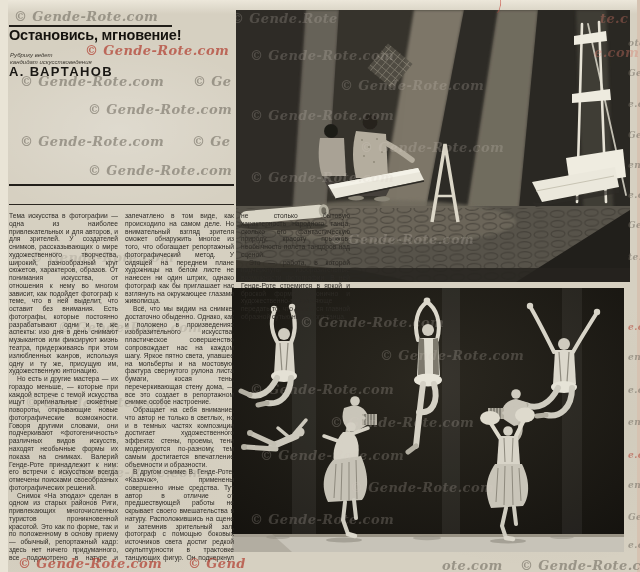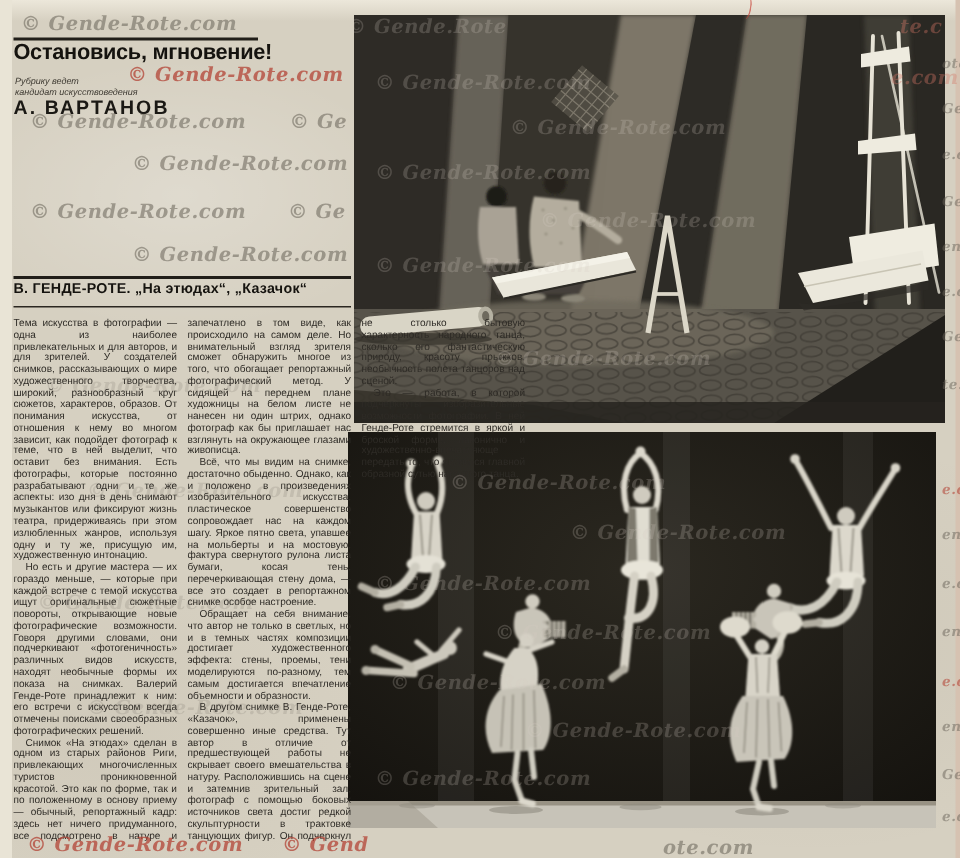--- a/index.html
+++ b/index.html
@@ -278,21 +278,20 @@
           <path d="M266,180 L264,214 M273,178 L272,217 M280,178 L281,217 M287,180 L289,213" stroke="#8e8a7e" stroke-width="1" fill="none"></path>
           <path d="M274,220 L270,238 L274,250" stroke="#cfccc0" stroke-width="4" fill="none" stroke-linecap="round"></path>
           <path d="M282,219 L284,236" stroke="#cfccc0" stroke-width="4" stroke-linecap="round"></path>
           <path d="M274,250 L281,251" stroke="#dcd8cc" stroke-width="4.5" stroke-linecap="round"></path>
         </g>
       </g>
     </svg>
   </figure>
 
   <div class="sec-rule-a"></div>
-  <h2 class="art">В. ГЕНДЕ-РОТЕ. „На этюдах“, „Казачок“</h2>
   <div class="sec-rule-b"></div>
 
   <div class="body-text">
     <p>Тема искусства в фотографии — одна из наиболее привлекательных и для авторов, и для зрителей. У создателей снимков, рассказывающих о мире художественного творчества, широкий, разнообразный круг сюжетов, характеров, образов. От понимания искусства, от отношения к нему во многом зависит, как подойдет фотограф к теме, что в ней выделит, что оставит без внимания. Есть фотографы, которые постоянно разрабатывают одни и те же аспекты: изо дня в день снимают музыкантов или фиксируют жизнь театра, придерживаясь при этом излюбленных жанров, используя одну и ту же, присущую им, художественную интонацию.</p>
     <p>Но есть и другие мастера — их гораздо меньше, — которые при каждой встрече с темой искусства ищут оригинальные сюжетные повороты, открывающие новые фотографические возможности. Говоря другими словами, они подчеркивают «фотогеничность» различных видов искусств, находят необычные формы их показа на снимках. Валерий Генде-Роте принадлежит к ним: его встречи с искусством всегда отмечены поисками своеобразных фотографических решений.</p>
     <p>Снимок «На этюдах» сделан в одном из старых районов Риги, привлекающих многочисленных туристов проникновенной красотой. Это как по форме, так и по положенному в основу приему — обычный, репортажный кадр: здесь нет ничего придуманного, все подсмотрено в натуре и запечатлено в том виде, как происходило на самом деле. Но внимательный взгляд зрителя сможет обнаружить многое из того, что обогащает репортажный фотографический метод. У сидящей на переднем плане художницы на белом листе не нанесен ни один штрих, однако фотограф как бы приглашает нас взглянуть на окружающее глазами живописца.</p>
     <p>Всё, что мы видим на снимке, достаточно обыденно. Однако, как и положено в произведениях изобразительного искусства, пластическое совершенство сопровождает нас на каждом шагу. Яркое пятно света, упавшее на мольберты и на мостовую, фактура свернутого рулона листа бумаги, косая тень, перечеркивающая стену дома, — все это создает в репортажном снимке особое настроение.</p>
     <p>Обращает на себя внимание, что автор не только в светлых, но и в темных частях композиции достигает художественного эффекта: стены, проемы, тени моделируются по-разному, тем самым достигается впечатление объемности и образности.</p>
     <p>В другом снимке В. Генде-Роте, «Казачок», применены совершенно иные средства. Тут автор в отличие от предшествующей работы не скрывает своего вмешательства в натуру. Расположившись на сцене и затемнив зрительный зал, фотограф с помощью боковых источников света достиг редкой скульптурности в трактовке танцующих фигур. Он подчеркнул не столько бытовую характерность народного танца, сколько его фантастическую природу, красоту прыжков, необычность полета танцоров над сценой.</p>
     <p>Это — работа, в которой подчеркнуты изобразительные возможности фотографии. В ней Генде-Роте стремится в яркой и броской форме, лаконично и художественно-впечатляюще передать то, что является главной образной сутью народного танца.</p>
@@ -311,20 +310,21 @@
       <span class="wm wm-gray" style="left: 192px; top: 134px;">© Ge</span>
       <span class="wm wm-gray" style="left: 88px; top: 163px;">© Gende-Rote.com</span>
       <span class="wm wm-faint" style="left: 30px; top: 250px;">© Gende-Rote.com</span>
       <span class="wm wm-faint" style="left: 58px; top: 320px;">© Gende-Rote.com</span>
       <span class="wm wm-faint" style="left: 25px; top: 395px;">© Gende-Rote.com</span>
       <span class="wm wm-faint" style="left: 58px; top: 465px;">© Gende-Rote.com</span>
       <span class="wm wm-red" style="left: 18px; top: 556px;">© Gende-Rote.com</span>
       <span class="wm wm-red" style="left: 188px; top: 556px;">© Gend</span>
       <span class="wm wm-gray" style="left: 362px; top: 558px; margin-top: 44px;">© Gende-R</span>
       <span class="wm wm-gray" style="left: 442px; top: 558px;">ote.com</span>
+      <span class="wm wm-gray" style="left: 520px; top: 558px;">© Gende-Rote.c</span>
       <span class="wm wm-ghost" style="left: 250px; top: 48px;">© Gende-Rote.com</span>
       <span class="wm wm-ghost" style="left: 340px; top: 78px;">© Gende-Rote.com</span>
       <span class="wm wm-ghost" style="left: 250px; top: 108px;">© Gende-Rote.com</span>
       <span class="wm wm-ghost" style="left: 360px; top: 140px;">© Gende-Rote.com</span>
       <span class="wm wm-ghost" style="left: 250px; top: 170px;">© Gende-Rote.com</span>
       <span class="wm wm-ghost" style="left: 330px; top: 232px;">© Gende-Rote.com</span>
       <span class="wm wm-ghost" style="left: 300px; top: 315px;">© Gende-Rote.com</span>
       <span class="wm wm-ghost" style="left: 380px; top: 348px;">© Gende-Rote.com</span>
       <span class="wm wm-ghost" style="left: 250px; top: 382px;">© Gende-Rote.com</span>
       <span class="wm wm-ghost" style="left: 330px; top: 415px;">© Gende-Rote.com</span>

